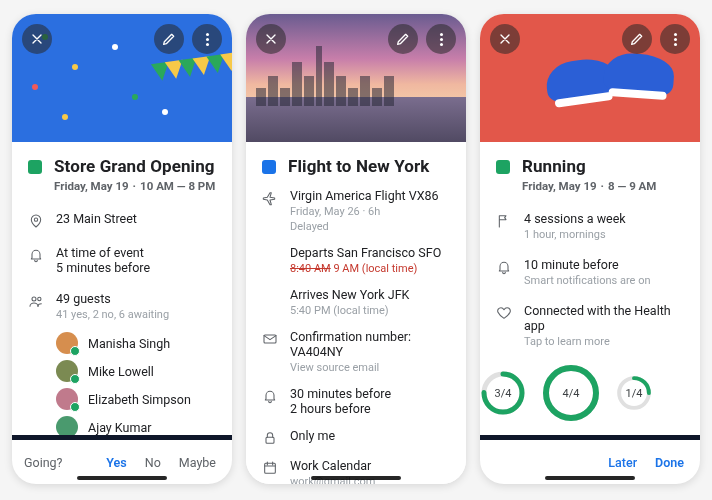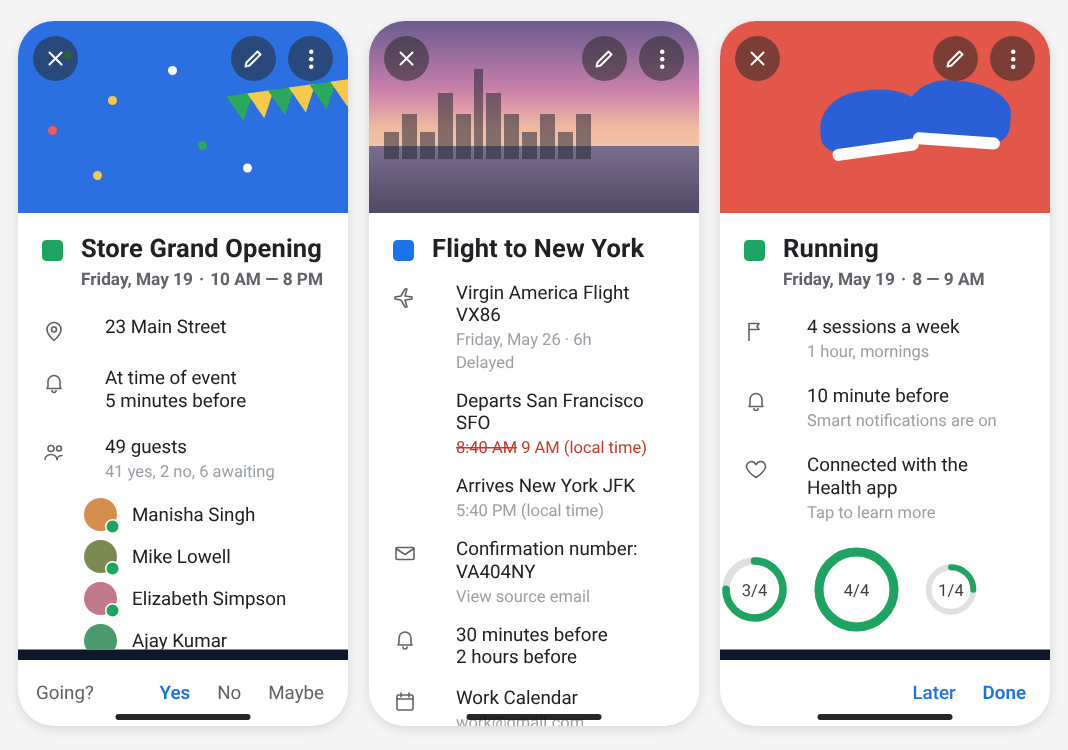--- a/index.html
+++ b/index.html
@@ -59,35 +59,35 @@
 
   .content { flex:1; overflow:hidden; background:#fff; }
   .titleblock { display:flex; padding: 14px 16px 10px; gap:12px; }
   .chip { width:14px; height:14px; border-radius:3px; margin-top:4px; flex:0 0 14px; }
   .chip.green { background:#1da362; }
   .chip.blue  { background:#1a73e8; }
   .title { font-size:17px; font-weight:700; color:#202124; letter-spacing:.1px; }
   .sub   { font-size:11.5px; color:#5f6368; margin-top:3px;font-weight:bold; }
   .sub .sep { margin:0 4px; }
 
-  .row { display:flex; gap:26px; padding: 8px 16px; align-items:flex-start; }
+  .row { display:flex; gap:12px; padding: 8px 16px; align-items:flex-start; }
   .ricon { width:16px; height:16px; flex:0 0 16px; margin-top:2px; }
   .ricon svg { width:16px; height:16px; fill:none; stroke:#5f6368; stroke-width:1.6; stroke-linecap:round; stroke-linejoin:round; }
   .rtxt { font-size:12.5px; color:#202124; }
   .rsub { font-size:11px; color:#9aa0a6; margin-top:2px; }
   .rsub.red-strike { color:#c5392e; }
   .rsub .strike { text-decoration: line-through; }
   .rsub .red { color:#c5392e; text-decoration:none; }
 
   .guest { display:flex; align-items:center; gap:10px; padding: 3px 16px 3px 44px; }
   .avatar { width:22px; height:22px; border-radius:50%; display:flex; align-items:center; justify-content:center; color:#fff; font-size:10px; font-weight:600; flex:0 0 22px; position:relative; }
   .avatar .check { position:absolute; right:-2px; bottom:-2px; width:10px; height:10px; border-radius:50%; background:#1da362; border:1.5px solid #fff; }
   .gname { font-size:12.5px; color:#202124; }
 
-  .footer { border-top:7px solid #0f172a; display:flex; align-items:center; padding: 22px 12px; font-size:12.5px; gap:10px; height:27px; }
+  .footer { border-top:5px solid #0f172a; display:flex; align-items:center; padding: 22px 12px; font-size:12.5px; gap:10px; height:27px; }
   .footer .lbl { color:#5f6368; margin-right:auto; }
   .footer .opt { color:#5f6368; padding:2px 4px; }
   .footer .opt.sel { color:#1a73e8; font-weight:600; }
   .footer.right { justify-content:flex-end; }
 
   .homebar { position:absolute; bottom:4px; left:50%; transform:translateX(-50%); width:90px; height:4px; border-radius:3px; background:#000; opacity:.85; }
 
   .rings { display:flex; gap:16px; padding: 8px 0; align-items:center; }
   .ring { position:relative; width:46px; height:46px; }
   .ring svg { transform: rotate(-90deg); }
@@ -278,20 +278,27 @@
             <path d="M6 16V11a6 6 0 1112 0v5l1 2H5l1-2z"></path>
             <path d="M10 20a2 2 0 004 0"></path>
           </svg></span>
       <div>
         <div class="rtxt">30 minutes before</div>
         <div class="rtxt">2 hours before</div>
       </div>
     </div>
     <div class="row" style="padding-top:4px">
       <span class="ricon"><svg viewBox="0 0 24 24">
+            <rect x="6" y="11" width="12" height="9" rx="1.5"></rect>
+            <path d="M8 11V8a4 4 0 018 0v3"></path>
+          </svg></span>
+      <div class="rtxt">Only me</div>
+    </div>
+    <div class="row" style="padding-top:4px">
+      <span class="ricon"><svg viewBox="0 0 24 24">
             <rect x="4" y="5" width="16" height="15" rx="1.5"></rect>
             <path d="M4 9h16M8 3v4M16 3v4"></path>
           </svg></span>
       <div>
         <div class="rtxt">Work Calendar</div>
         <div class="rsub">work@gmail.com</div>
       </div>
     </div>
   </div>
   <div class="homebar"></div>

